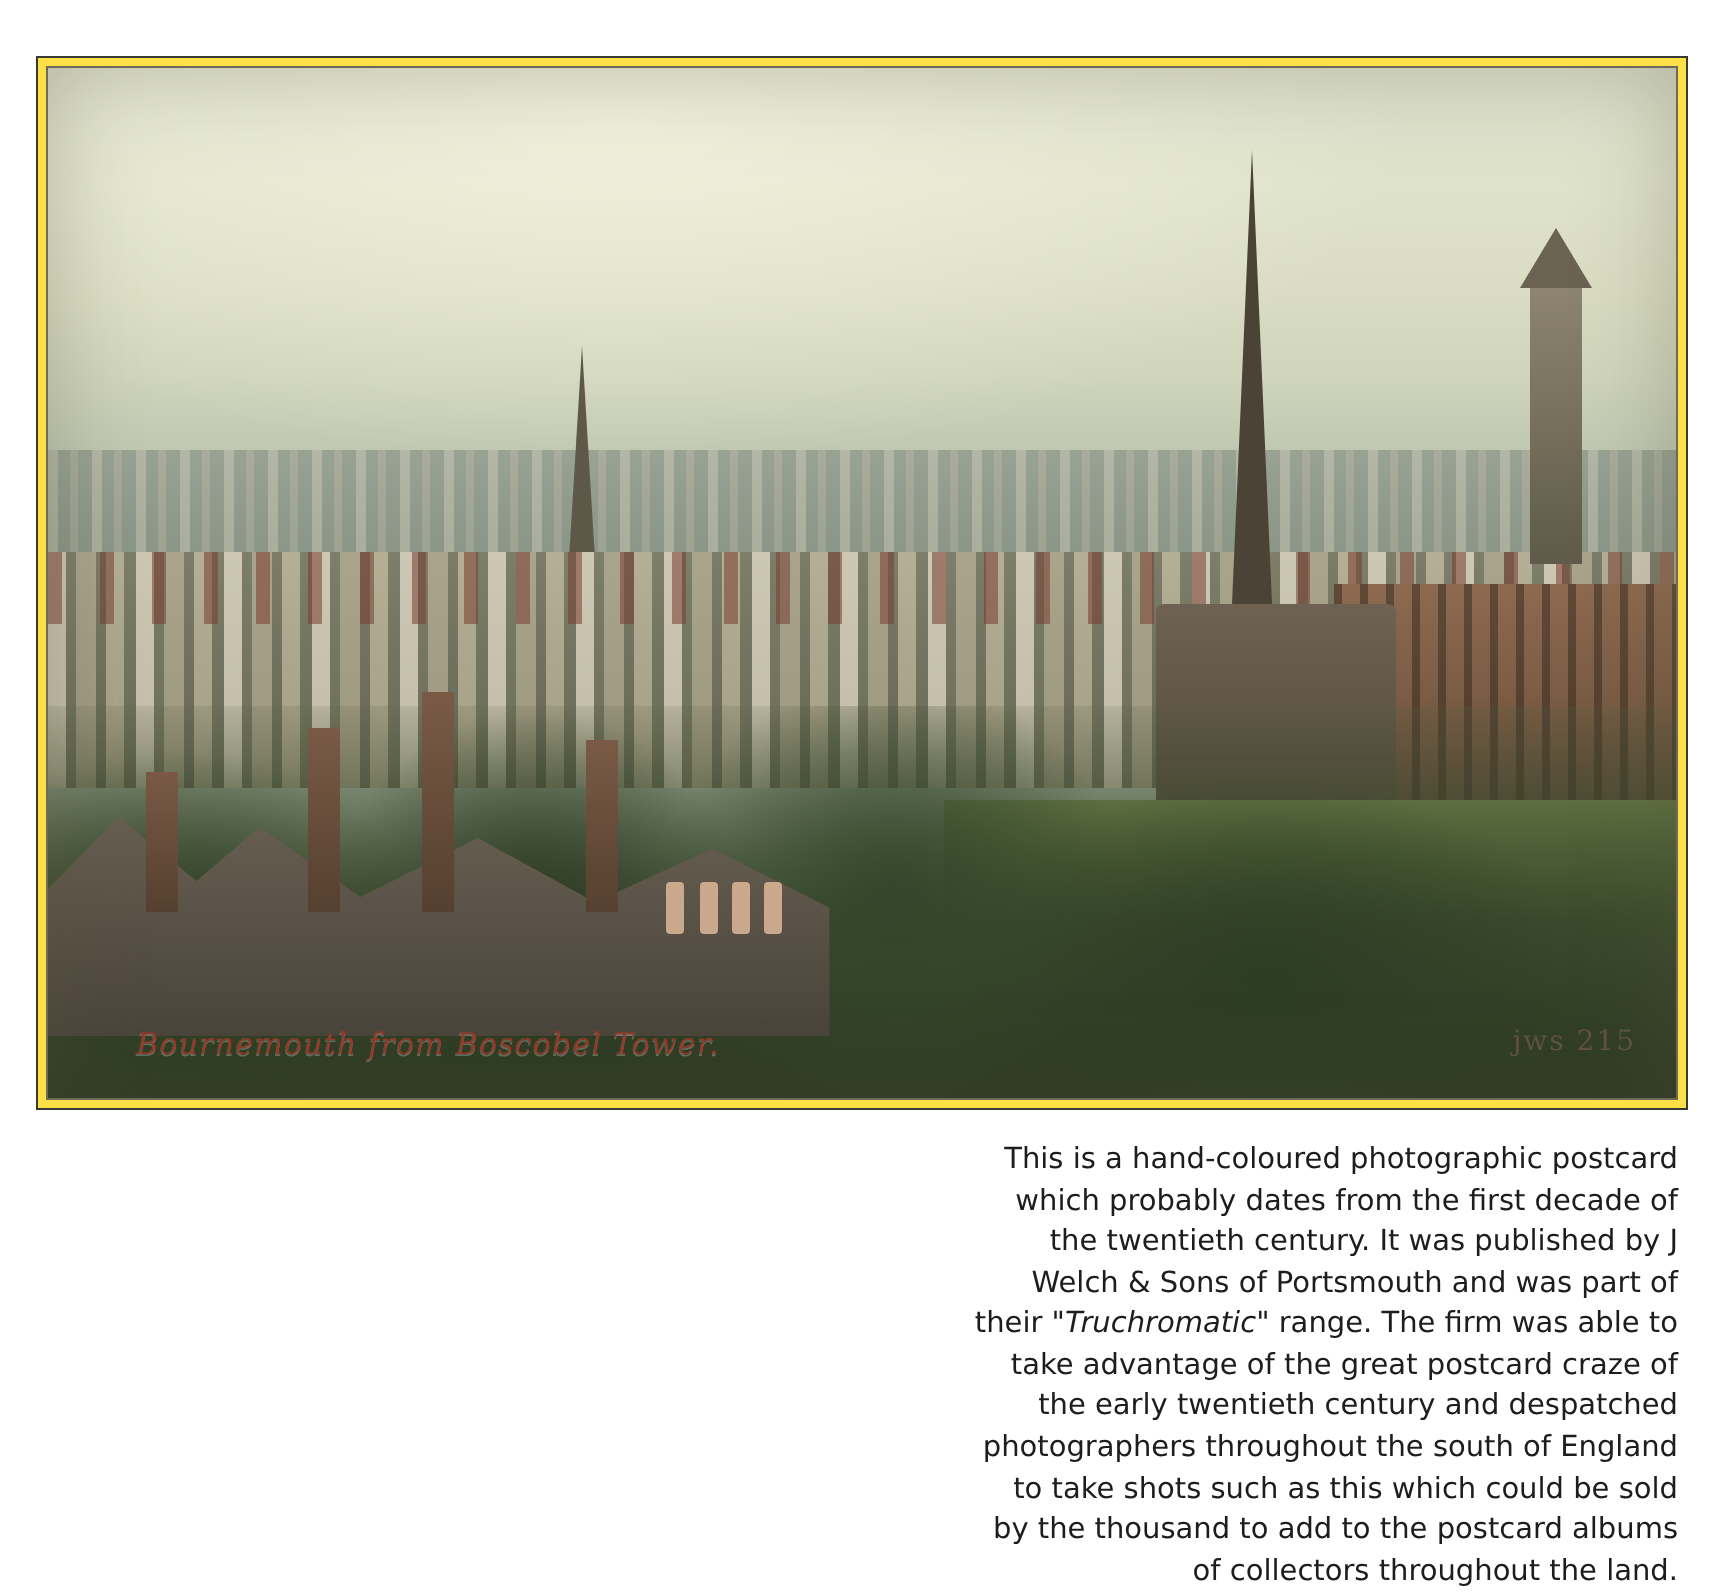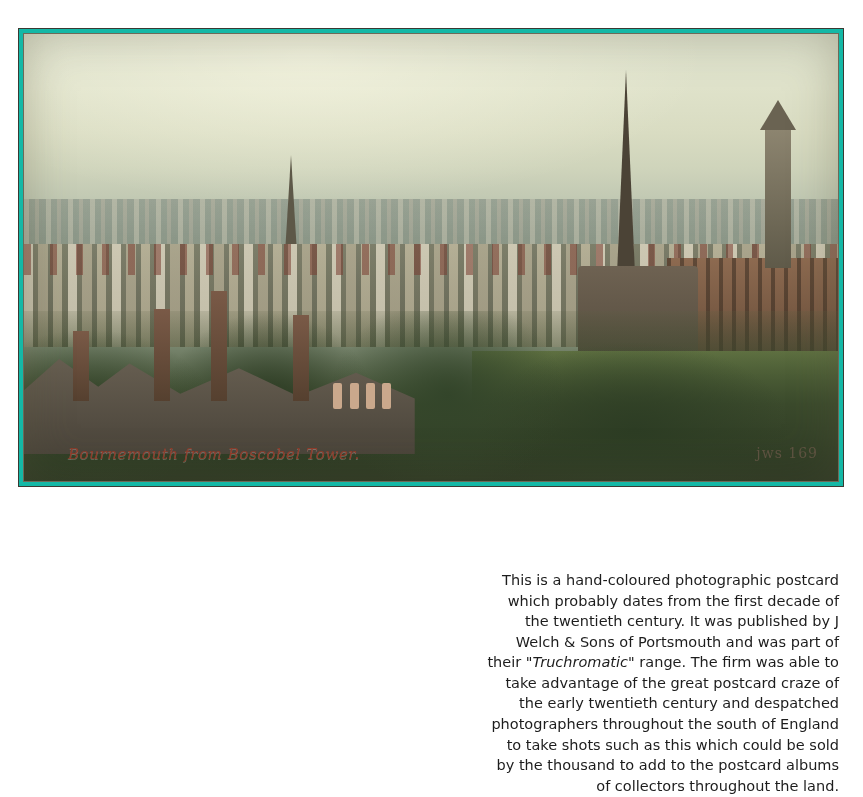--- a/index.html
+++ b/index.html
@@ -14,22 +14,22 @@
     position: relative;
     overflow: hidden;
   }
 
   
   .postcard-wrap {
     position: absolute;
     left: 18px;
     top: 28px;
     width: 826px;
-    height: 459px;
-    background: #14b8a6;
+    height: 527px;
+    background: #fde047;
     border: 1px solid #3a3a32;
     box-sizing: border-box;
     padding: 4px;
   }
   .postcard {
     position: relative;
     width: 100%;
     height: 100%;
     overflow: hidden;
     border: 1px solid #6d6a58;
@@ -285,17 +285,17 @@
     <div class="chimney c1"></div>
     <div class="chimney c2"></div>
     <div class="chimney c3"></div>
     <div class="chimney c4"></div>
     <div class="pot p1"></div>
     <div class="pot p2"></div>
     <div class="pot p3"></div>
     <div class="pot p4"></div>
     <div class="vignette"></div>
     <div class="caption-title">Bournemouth from Boscobel Tower.</div>
-    <div class="caption-code">jws 169</div>
+    <div class="caption-code">jws 215</div>
   </div>
 </div>
 
 <div class="description"><span>This is a hand-coloured photographic postcard which probably dates from the first decade of the twentieth century. It was published by J Welch &amp; Sons of Portsmouth and was part of their "</span><em>Truchromatic</em><span>" range. The firm was able to take advantage of the great postcard craze of the early twentieth century and despatched photographers throughout the south of England to take shots such as this which could be sold by the thousand to add to the postcard albums of collectors throughout the land.</span></div>
 
 </body></html>

